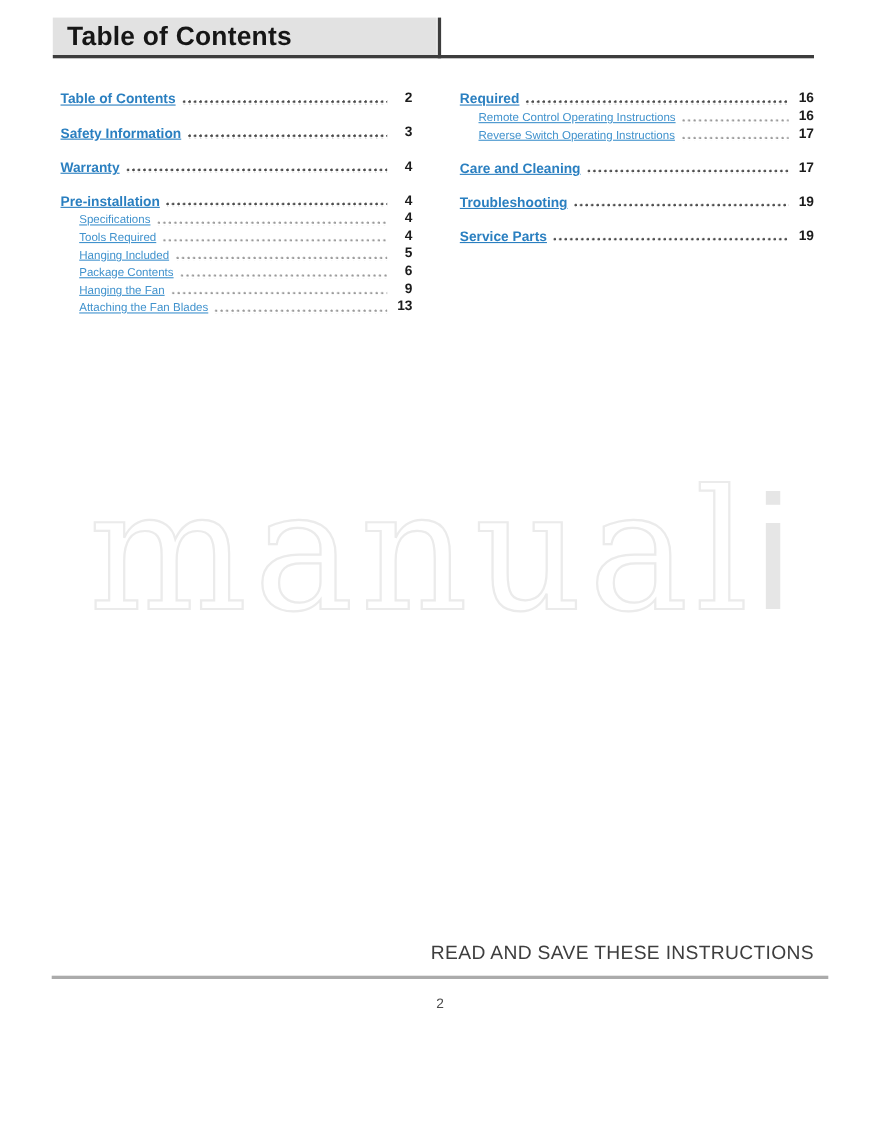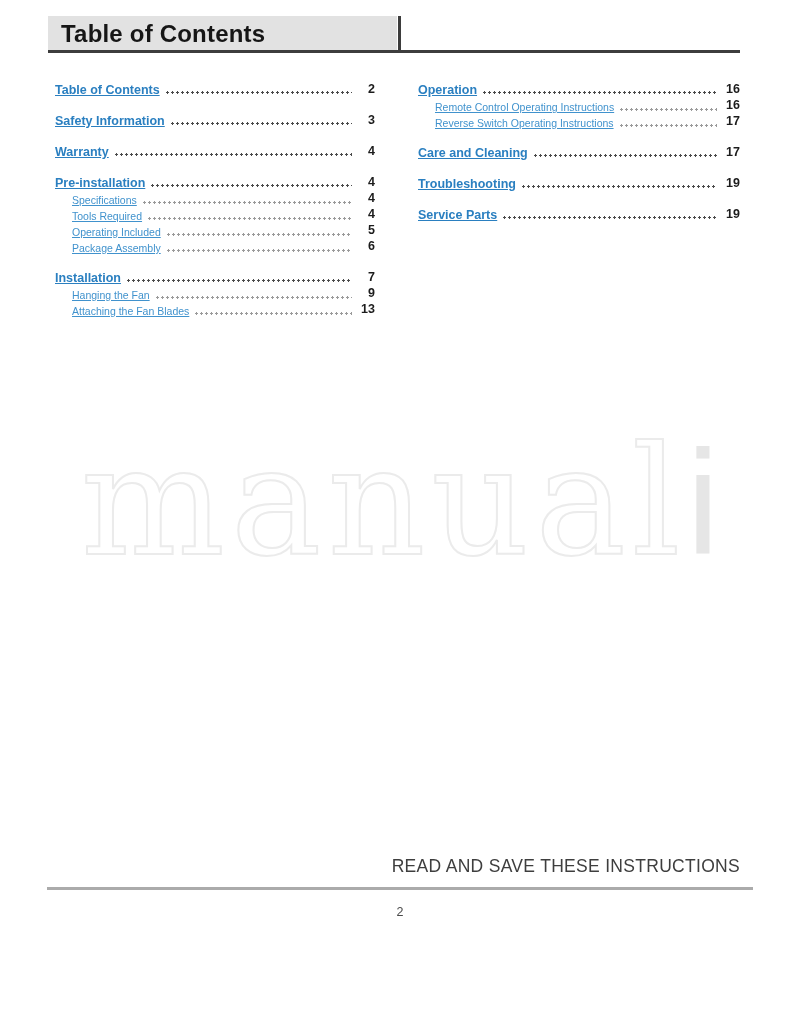--- a/index.html
+++ b/index.html
@@ -115,49 +115,44 @@
       <span class="toc-label">Specifications</span>
       <span class="leader"></span>
       <span class="toc-page">4</span>
     </div>
     <div class="toc-row sub">
       <span class="toc-label">Tools Required</span>
       <span class="leader"></span>
       <span class="toc-page">4</span>
     </div>
     <div class="toc-row sub">
-      <span class="toc-label">Operating Included</span>
+      <span class="toc-label">Hanging Included</span>
       <span class="leader"></span>
       <span class="toc-page">5</span>
     </div>
     <div class="toc-row sub">
-      <span class="toc-label">Package Assembly</span>
+      <span class="toc-label">Package Contents</span>
       <span class="leader"></span>
       <span class="toc-page">6</span>
-    </div>
-    <div class="toc-row main">
-      <span class="toc-label">Installation</span>
-      <span class="leader"></span>
-      <span class="toc-page">7</span>
     </div>
     <div class="toc-row sub">
       <span class="toc-label">Hanging the Fan</span>
       <span class="leader"></span>
       <span class="toc-page">9</span>
     </div>
     <div class="toc-row sub">
       <span class="toc-label">Attaching the Fan Blades</span>
       <span class="leader"></span>
       <span class="toc-page">13</span>
     </div>
   </div>
 
   <div class="toc-col right">
     <div class="toc-row main first">
-      <span class="toc-label">Operation</span>
+      <span class="toc-label">Required</span>
       <span class="leader"></span>
       <span class="toc-page">16</span>
     </div>
     <div class="toc-row sub">
       <span class="toc-label">Remote Control Operating Instructions</span>
       <span class="leader"></span>
       <span class="toc-page">16</span>
     </div>
     <div class="toc-row sub">
       <span class="toc-label">Reverse Switch Operating Instructions</span>

